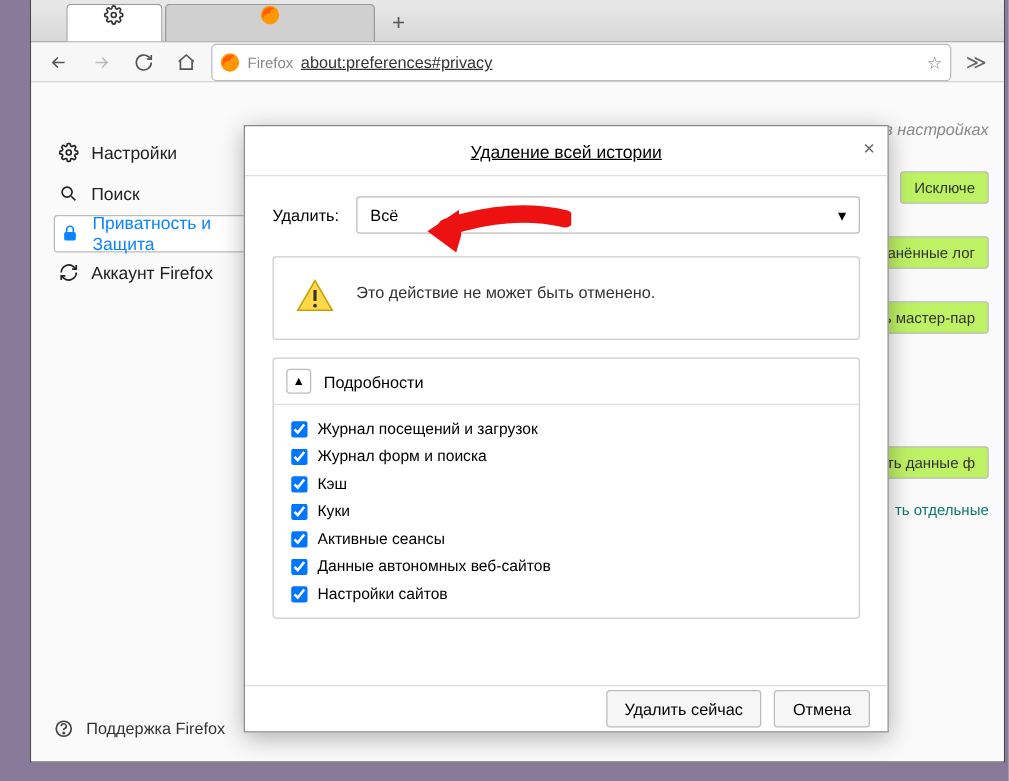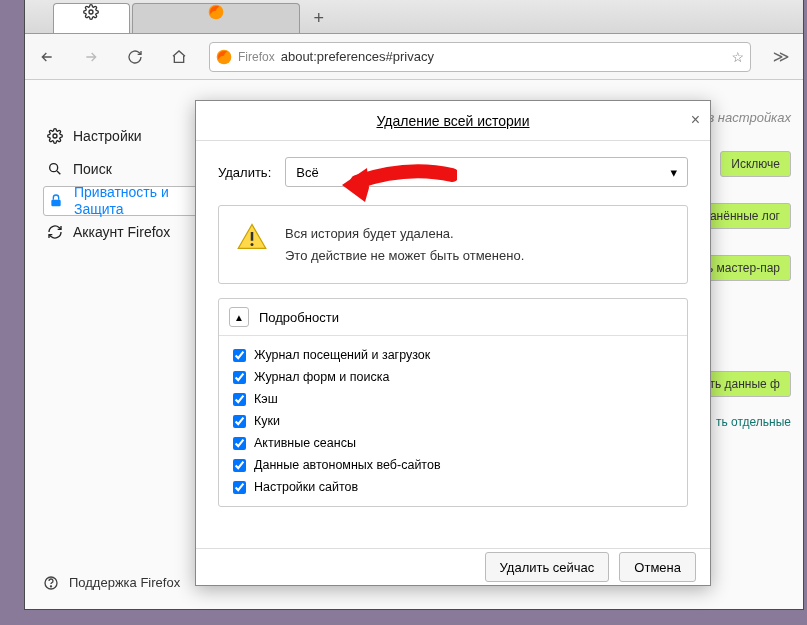--- a/index.html
+++ b/index.html
@@ -14,26 +14,26 @@
   
   .tabstrip { height: 34px; background: linear-gradient(#e8e8e8,#d8d8d8); display: flex; align-items: flex-end; padding-left: 28px; border-bottom: 1px solid #9a9a9a; }
   .tab { height: 30px; display: flex; align-items: center; padding: 0 8px; border: 1px solid #9a9a9a; border-bottom: none; border-radius: 4px 4px 0 0; margin-right: 2px; font-size: 12px; gap: 6px; min-width: 0; flex-direction: column; }
   .tab.active { background: #fff; }
   .tab.inactive { background: #d0d0d0; color: #222; }
   .tab .label { max-width: 150px; overflow: hidden; white-space: nowrap; text-overflow: ellipsis; }
   .tab .close { font-size: 13px; color: #444; padding: 0 2px; cursor: pointer; }
   .newtab { width: 26px; height: 26px; display: flex; align-items: center; justify-content: center; font-size: 18px; color: #555; margin-left: 4px; margin-bottom: 2px; cursor: pointer; }
 
   
-  .toolbar { height: 46px; background: #f7f7f7; border-bottom: 1px solid #ccc; display: flex; align-items: center; padding: 0 8px; gap: 16px; }
+  .toolbar { height: 32px; background: #f7f7f7; border-bottom: 1px solid #ccc; display: flex; align-items: center; padding: 0 8px; gap: 6px; }
   .navbtn { width: 28px; height: 28px; display: flex; align-items: center; justify-content: center; color: #555; border-radius: 4px; cursor: pointer; }
   .navbtn.disabled { color: #bbb; }
   .urlbar { flex: 1; height: 30px; border: 1px solid #bbb; border-radius: 4px; background: #fff; display: flex; align-items: center; padding: 0 6px; gap: 6px; font-size: 13px; color: #555; }
   .urlbar .ff { color: #888; font-size: 12px; }
-  .urlbar .addr { flex: 1; color: #333; }
+  .urlbar .addr { flex: 1; color: #333; text-decoration: underline; }
   .urlbar .star { color: #777; font-size: 14px; }
   .overflow { width: 28px; height: 28px; display: flex; align-items: center; justify-content: center; color: #666; }
 
   
   .content { flex: 1; display: flex; background: #fafafa; position: relative; }
   .sidebar { width: 180px; padding: 40px 0 0 18px; font-size: 14px; color: #222; }
   .sidebar .item { display: flex; align-items: center; gap: 10px; padding: 8px 4px; cursor: pointer; }
   .sidebar .item.sel { color: #0a84ff; }
   .sidebar .label { line-height: 1.2; }
   .support { position: absolute; left: 18px; bottom: 18px; display: flex; align-items: center; gap: 10px; font-size: 13px; color: #333; }
@@ -222,21 +222,20 @@
 
     <div class="warnbox">
       <span class="wicon">
         <svg viewBox="0 0 24 24">
             <path d="M12 2 1 21h22L12 2z" fill="#ffd94a" stroke="#c9a000" stroke-width="1"></path>
             <rect x="11" y="8" width="2" height="7" fill="#333"></rect>
             <circle cx="12" cy="18" r="1.2" fill="#333"></circle>
           </svg>
       </span>
       <div>
-        <p>Вся история будет удалена.</p>
         <p>Это действие не может быть отменено.</p>
       </div>
     </div>
 
     <div class="details">
       <div class="hdr">
         <span class="exp">▲</span>
         <span>Подробности</span>
       </div>
       <div class="list scrollbar-stub">

